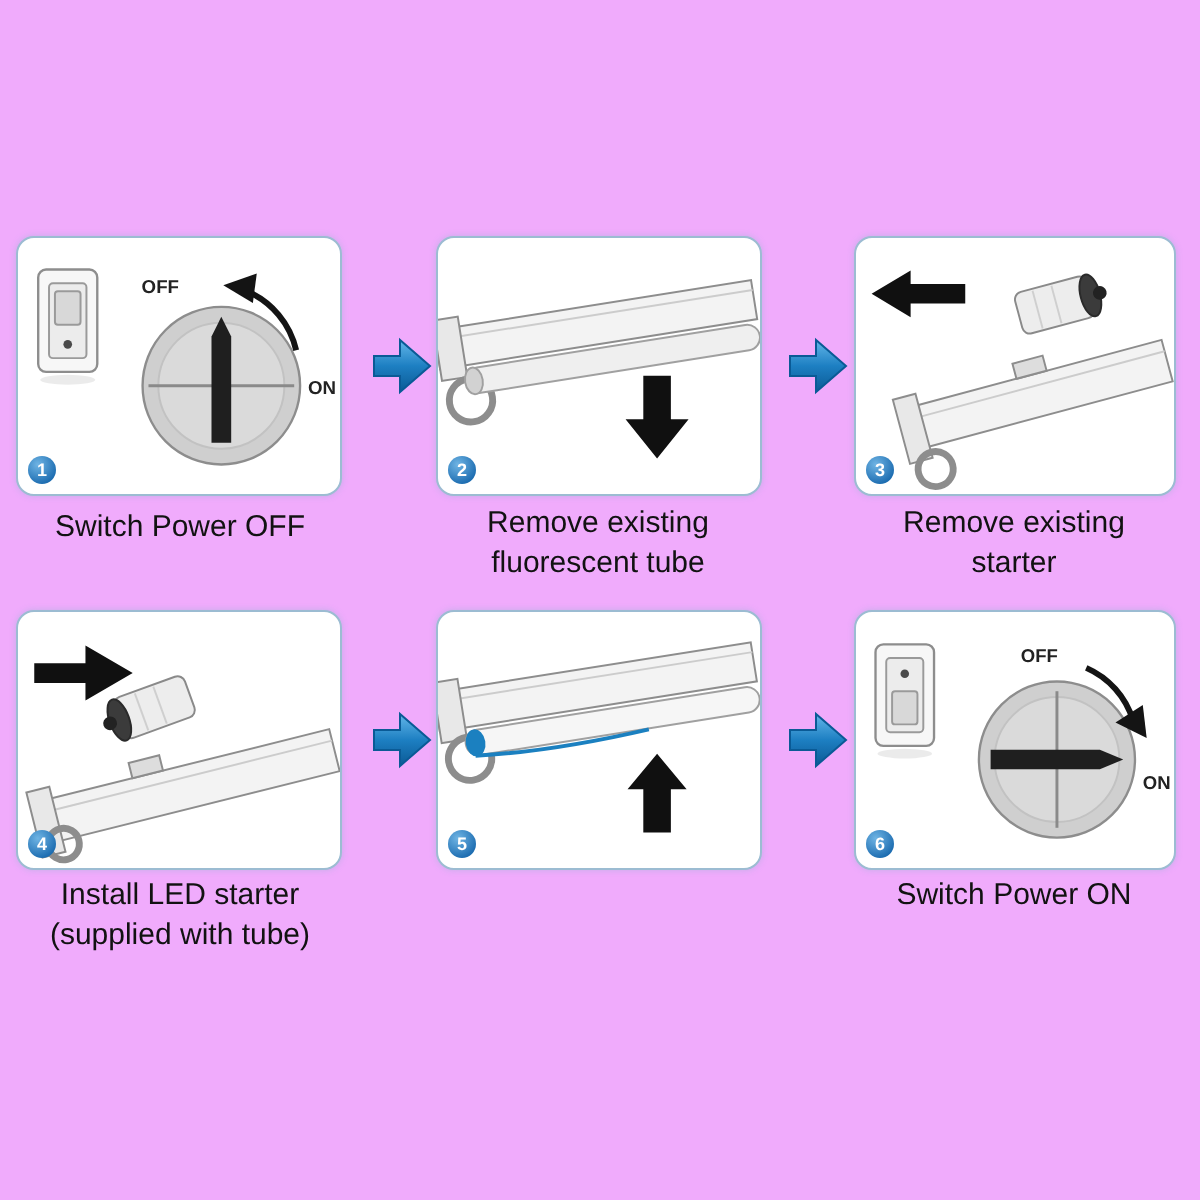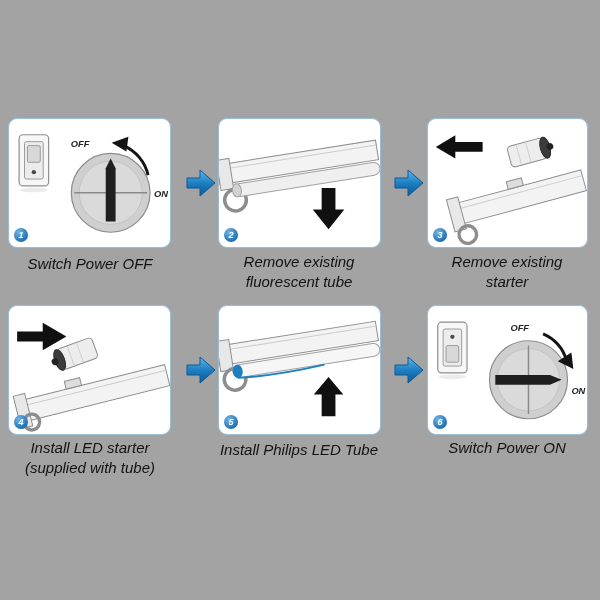--- a/index.html
+++ b/index.html
@@ -1,18 +1,18 @@
 <!DOCTYPE html>
 <html><head>
 <meta charset="utf-8">
 <style>
   html,body{margin:0;padding:0;background:#ffffff;}
   .canvas{
-    position:relative;width:600px;height:600px;background:#a3a3a3;
-    font-family:"Liberation Sans",sans-serif;overflow:hidden;font-style:italic;
+    position:relative;width:600px;height:600px;background:#f0abfc;
+    font-family:"Liberation Sans",sans-serif;overflow:hidden;
   }
   .panel{
     position:absolute;width:163px;height:130px;background:#ffffff;
     border:1px solid #9cbcd2;border-radius:9px;
     box-shadow:0 0 3px rgba(140,180,210,.45);
     box-sizing:border-box;
   }
   .panel svg{width:100%;height:100%;display:block;}
   .badge{
     position:absolute;left:5px;bottom:5px;width:14px;height:14px;border-radius:50%;
@@ -186,16 +186,15 @@
       </svg>
   </div>
 
   <div class="caption" style="left:-5px;top:254px;">Switch Power OFF</div>
   <div class="caption" style="left:204px;top:252px;">Remove existing
 fluorescent tube</div>
   <div class="caption" style="left:412px;top:252px;">Remove existing
 starter</div>
   <div class="caption" style="left:-5px;top:438px;">Install LED starter
 (supplied with tube)</div>
-  <div class="caption" style="left:204px;top:440px;">Install Philips LED Tube</div>
   <div class="caption" style="left:412px;top:438px;">Switch Power ON</div>
 
 </div>
 
 </body></html>

